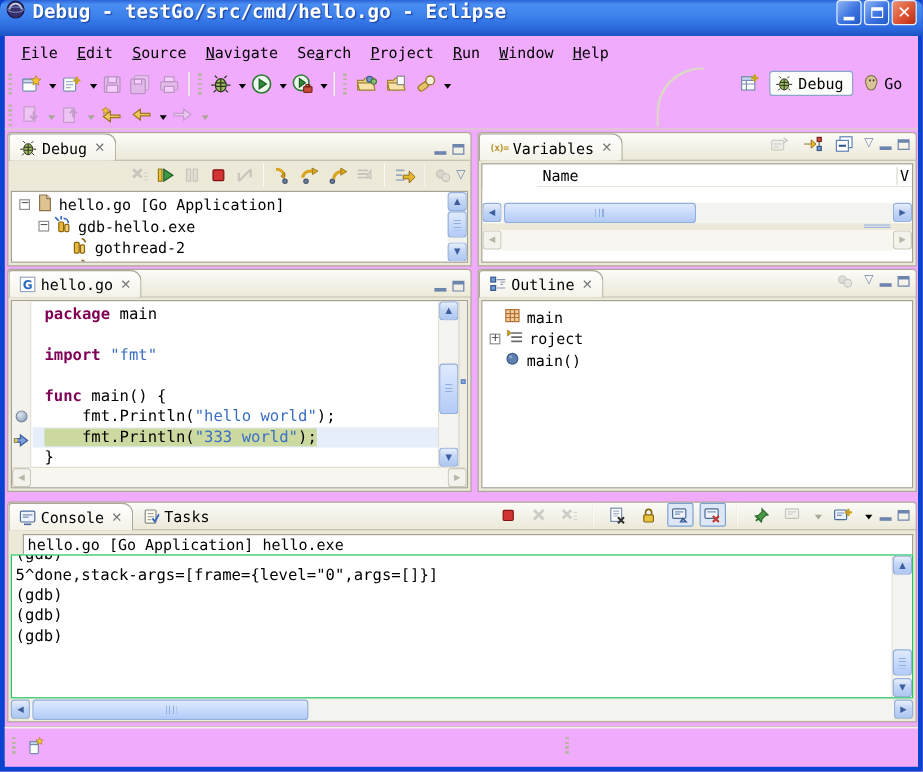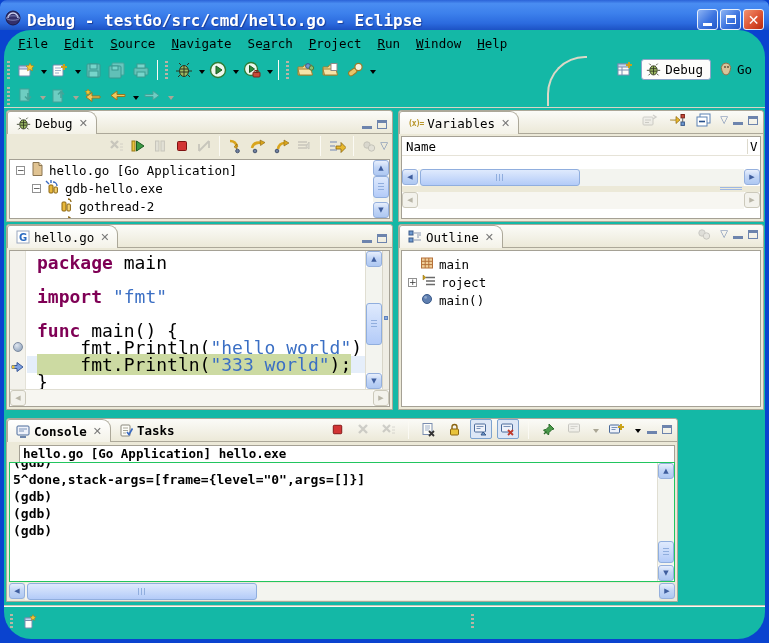--- a/index.html
+++ b/index.html
@@ -2,32 +2,32 @@
 <html style="--kw: #7f0055; --str: #3b6fc4; --hl: #ccdaa2; --accent: #316ac5; --beige: #ece9d8; --titlebar: #3c80ec;"><head>
 <meta charset="utf-8">
 <style>
   * { box-sizing: border-box; margin: 0; padding: 0; }
   html,body { width:769px; height:643px; overflow:hidden; }
   body { position:relative; background:#0a43cf; font-family:"DejaVu Sans Mono", monospace; }
 
   
   .titlebar { position:absolute; left:0; top:0; right:0; height:30px;
     background:linear-gradient(180deg,#2b63d8 0%,#4a8df2 12%,#3c80ec 45%,#2b6ade 78%,#1c52c4 100%);
-    border-radius:7px 7px 0 0; display:flex; align-items:flex-end; padding:0 5px; }
+    border-radius:7px 7px 0 0; display:flex; align-items:flex-start; padding:0 5px; }
   .title-text { color:#fff; font-weight:bold; font-size:16px; margin-left:6px;
     text-shadow:1px 1px 1px #1a3f9a; white-space:nowrap; flex:1; }
   .winbtn { width:21px; height:21px; border-radius:3px; border:1px solid #e7effc; margin-left:2px;
     display:flex; align-items:center; justify-content:center; flex:none;
     background:linear-gradient(135deg,#8db4f4 0%,#3c74e0 55%,#2458c8 100%); }
   .winbtn.close { background:linear-gradient(135deg,#f0926f 0%,#dd5433 55%,#b92a0d 100%); }
   .glyph-min { width:9px; height:3px; background:#fff; margin-top:9px; }
   .glyph-max { width:10px; height:9px; border:1px solid #fff; border-top:3px solid #fff; }
   .glyph-x { color:#fff; font-size:14px; font-weight:bold; line-height:1; font-family:"DejaVu Sans",sans-serif; }
 
-  .client { position:absolute; left:4px; right:4px; top:30px; bottom:4px; background:#14b8a6;border-radius:27px; }
+  .client { position:absolute; left:4px; right:4px; top:30px; bottom:4px; background:#f0abfc; }
 
   
   .menubar { position:absolute; left:0; top:0; right:0; height:26px; display:flex; align-items:center; padding-left:6px; }
   .menu-item { font-size:12.5px; color:#000; padding:3px 8px; cursor:default; }
   .toolrow { position:absolute; left:0; right:0; display:flex; align-items:center; }
   .toolrow1 { top:26px; height:28px; }
   .toolrow2 { top:54px; height:24px; border-bottom:1px solid #d9d5c4; }
   .thandle { width:3px; height:18px; margin:0 4px 0 3px; flex:none;
     background:repeating-linear-gradient(180deg,#b9b5a5 0 2px,transparent 2px 4px); }
   .tsep { width:1px; height:20px; background:#cfcbba; border-right:1px solid #fbfaf4; margin:0 4px; flex:none; }
@@ -76,40 +76,40 @@
   .grip-h { position:absolute; left:50%; top:4px; bottom:4px; width:9px; margin-left:-4px;
     background:repeating-linear-gradient(90deg,#90aede 0 1px,transparent 1px 3px); }
   .grip-v { position:absolute; top:50%; left:4px; right:4px; height:9px; margin-top:-4px;
     background:repeating-linear-gradient(180deg,#90aede 0 1px,transparent 1px 3px); }
   .sdis .sbtn { background:#f3f2ec; border-color:#ccc9bb; color:#b9b6a8; }
   .sdis .strack { background:#f7f6f1; }
 
   
   .gutter { position:absolute; left:0; top:0; bottom:17px; width:16px; background:#f3f2ec; border-right:1px solid #e4e2d8; }
   .code-area { position:absolute; left:17px; right:24px; top:0; bottom:17px; overflow:hidden; padding-top:3px; }
-  .cline { height:17px; line-height:17px; font-size:18px; white-space:pre; padding-left:10px; }
+  .cline { height:17px; line-height:17px; font-size:13px; white-space:pre; padding-left:10px; }
   .cline.hl { background:#e5eefa; }
   .cline.hl .linewrap { background:var(--hl,#ccdaa2); }
   .seg-kw { color:var(--kw,#7f0055); font-weight:bold; }
   .seg-str { color:var(--str,#3b6fc4); }
   .marker { position:absolute; }
   .bp-dot { width:10px; height:10px; border-radius:50%; background:radial-gradient(circle at 35% 30%,#dfe6ef,#9fb0c6 70%,#72839c); border:1px solid #7c8aa0; }
   .ov-ruler { position:absolute; right:0; top:0; bottom:17px; width:7px; background:#efede4; border-left:1px solid #d8d5c8; }
   .ov-mark { position:absolute; left:1px; right:1px; height:4px; background:#8cabdd; border:1px solid #5f83bf; }
 
   
   .con-statusline { position:absolute; left:12px; right:2px; top:26px; height:17px; background:#fff;
     border:1px solid #a5a195; border-bottom:none; font-size:12.5px; line-height:16px; padding-left:3px; }
   .con-text { position:absolute; left:2px; right:2px; top:43px; bottom:19px; background:#fff; border:1px solid #22c55e; overflow:hidden; }
   .con-lines { position:absolute; left:3px; top:-9px; right:20px; }
   .con-line { height:17px; line-height:17px; font-size:13px; white-space:pre; }
   .caret { display:inline-block; width:1px; height:13px; background:#000; vertical-align:-2px; }
 
   
-  .cols { height:19px; display:flex; align-items:center; border-bottom:1px solid #e6e3d8; font-size:12.5px; }
+  .cols { height:19px; display:flex; align-items:center; border-bottom:1px solid #e6e3d8; font-size:12.5px;margin-left:46px; }
   .sash-grip { position:absolute; right:18px; height:5px; }
   .sash-grip div { height:1px; background:#9db7e4; margin-top:1px; }
 
   
   .statusbar { position:absolute; left:0; right:0; top:576px; height:29px; border-top:1px solid #fbfaf4;
     box-shadow:0 -1px 0 #c9c5b4; display:flex; align-items:center; }
   .sdots { width:3px; height:15px; margin:0 6px; background:repeating-linear-gradient(180deg,#b9b5a5 0 2px,transparent 2px 4px); }
 
   .mini-ic { font-size:8px; color:#b8962c; font-weight:bold; letter-spacing:-1px; }
 </style>
@@ -614,21 +614,21 @@
             <span><svg class="ticn" viewBox="0 0 16 16">
                 <circle cx="8" cy="8" r="4.5" fill="#5f7fb0" stroke="#3a5a8a"></circle>
                 <circle cx="6.6" cy="6.4" r="1.4" fill="#8fa8cc"></circle>
               </svg></span>
             <span>main()</span>
           </div>
         </div>
     </div>
   </div>
 
-  <div class="view" style="left:2px; top:388px; width:672px; height:184px;font-weight:bold;">
+  <div class="view" style="left:2px; top:388px; width:758px; height:184px;">
     <div class="vhead">
       <div class="tab active">
         <svg width="14" height="14" viewBox="0 0 14 14">
             <rect x="1" y="2" width="12" height="9" rx="1" fill="#eef2fa" stroke="#4a6a9a"></rect>
             <path d="M3,5 h8 M3,7 h5" stroke="#7a92b8"></path>
             <path d="M4,13 h6" stroke="#4a6a9a" stroke-width="1.6"></path>
           </svg>
         <span>Console</span>
         <span class="tab-x">✕</span>
       </div>

